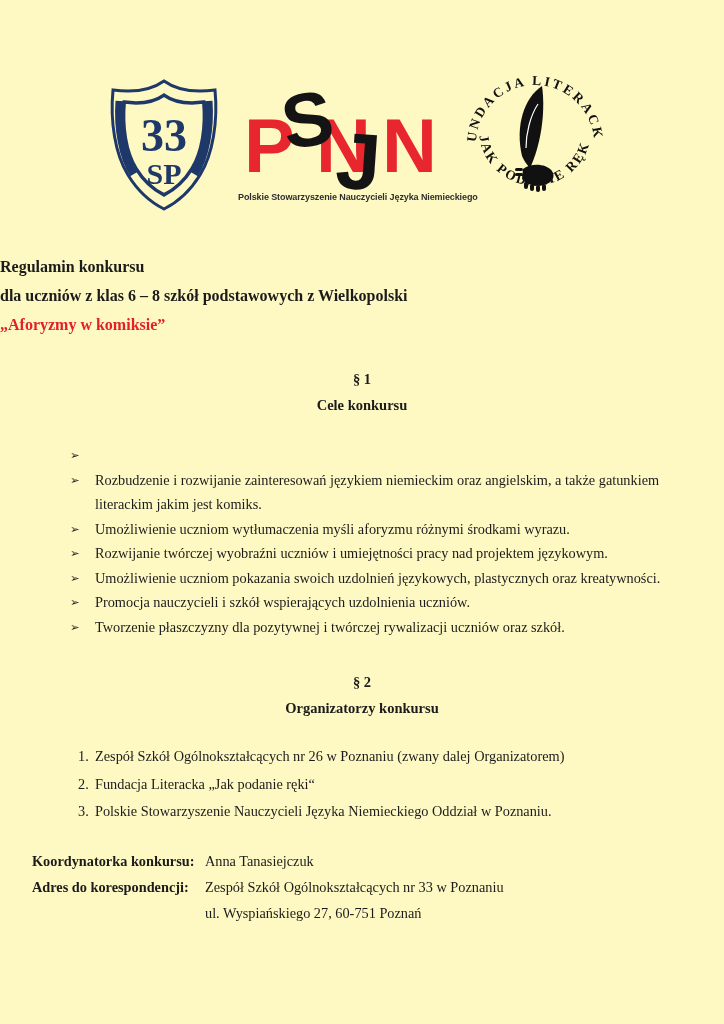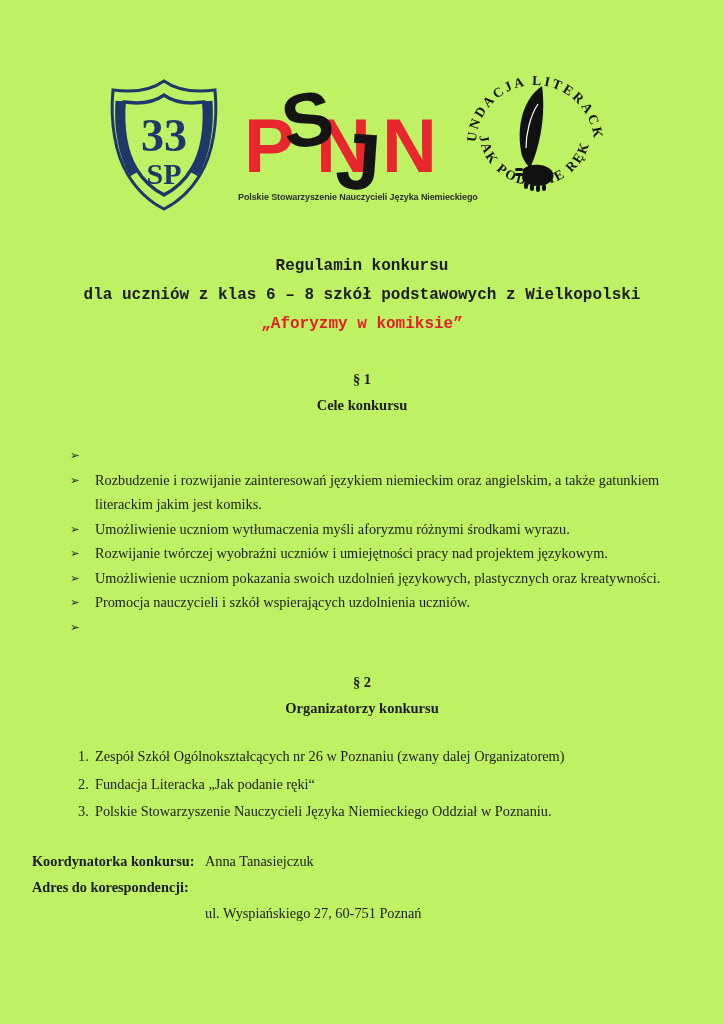--- a/index.html
+++ b/index.html
@@ -1,20 +1,20 @@
 <!DOCTYPE html>
 <html lang="pl"><head>
 <meta charset="utf-8">
 <style>
   html,body{margin:0;padding:0;background:#888;}
   .page{
     position:relative;
     width:724px;height:1024px;
     margin:0 auto;
-    background:#bef264;
+    background:#fef9c3;
     font-family:"Liberation Serif", serif;
     color:#1b1b1b;
     overflow:hidden;
   }
   
   .logos{position:relative;height:215px;}
   
   .shield-logo{position:absolute;left:98px;top:76px;width:132px;height:138px;}
   
   .psnj-logo{position:absolute;left:238px;top:86px;width:226px;height:128px;}
@@ -34,22 +34,22 @@
     position:absolute;left:0;top:106px;width:226px;
     text-align:center;
     font-family:"Liberation Sans", sans-serif;
     font-weight:700;font-size:9px;letter-spacing:-0.1px;
     color:#2e2e2e;white-space:nowrap;
   }
   
   .foundation-logo{position:absolute;left:460px;top:64px;width:150px;height:150px;}
   
   .title-block{
-    margin-top:37px;text-align:center;
-    font-weight:bold;font-size:16px;line-height:29px;font-family:Liberation Mono, monospace;
+    margin-top:37px;
+    font-weight:bold;font-size:16px;line-height:29px;
   }
   .title-red{color:#e32028;}
   
   .sec-head{margin-top:27px;text-align:center;font-weight:bold;font-size:14.5px;line-height:26px;}
   .sec-head.second{margin-top:30px;}
   
   ul.bullets{
     list-style:none;margin:25px 0 0 0;
     padding:0 48px 0 70px;
     font-size:14.3px;line-height:24.5px;
@@ -162,20 +162,21 @@
     <li>
         <span class="blt">➢</span>
         <span>Umożliwienie uczniom pokazania swoich uzdolnień językowych, plastycznych  oraz kreatywności.</span>
       </li>
     <li>
         <span class="blt">➢</span>
         <span>Promocja nauczycieli i szkół wspierających uzdolnienia uczniów.</span>
       </li>
     <li>
         <span class="blt">➢</span>
+        <span>Tworzenie płaszczyzny dla pozytywnej i twórczej rywalizacji uczniów oraz szkół.</span>
       </li>
   </ul>
 
   <div class="sec-head second">
     <div>§ 2</div>
     <div>Organizatorzy konkursu</div>
   </div>
 
   <ol class="organizers">
     <li>
@@ -192,20 +193,21 @@
       </li>
   </ol>
 
   <div class="contact">
     <div class="row">
       <span class="lbl">Koordynatorka konkursu:</span>
       <span>Anna Tanasiejczuk</span>
     </div>
     <div class="row">
       <span class="lbl">Adres do korespondencji:</span>
+      <span>Zespół Szkół Ogólnokształcących nr 33 w Poznaniu</span>
     </div>
     <div class="row">
       <span></span>
       <span>ul. Wyspiańskiego 27, 60-751 Poznań</span>
     </div>
     <div class="row">
     </div>
   </div>
 
 </div>

